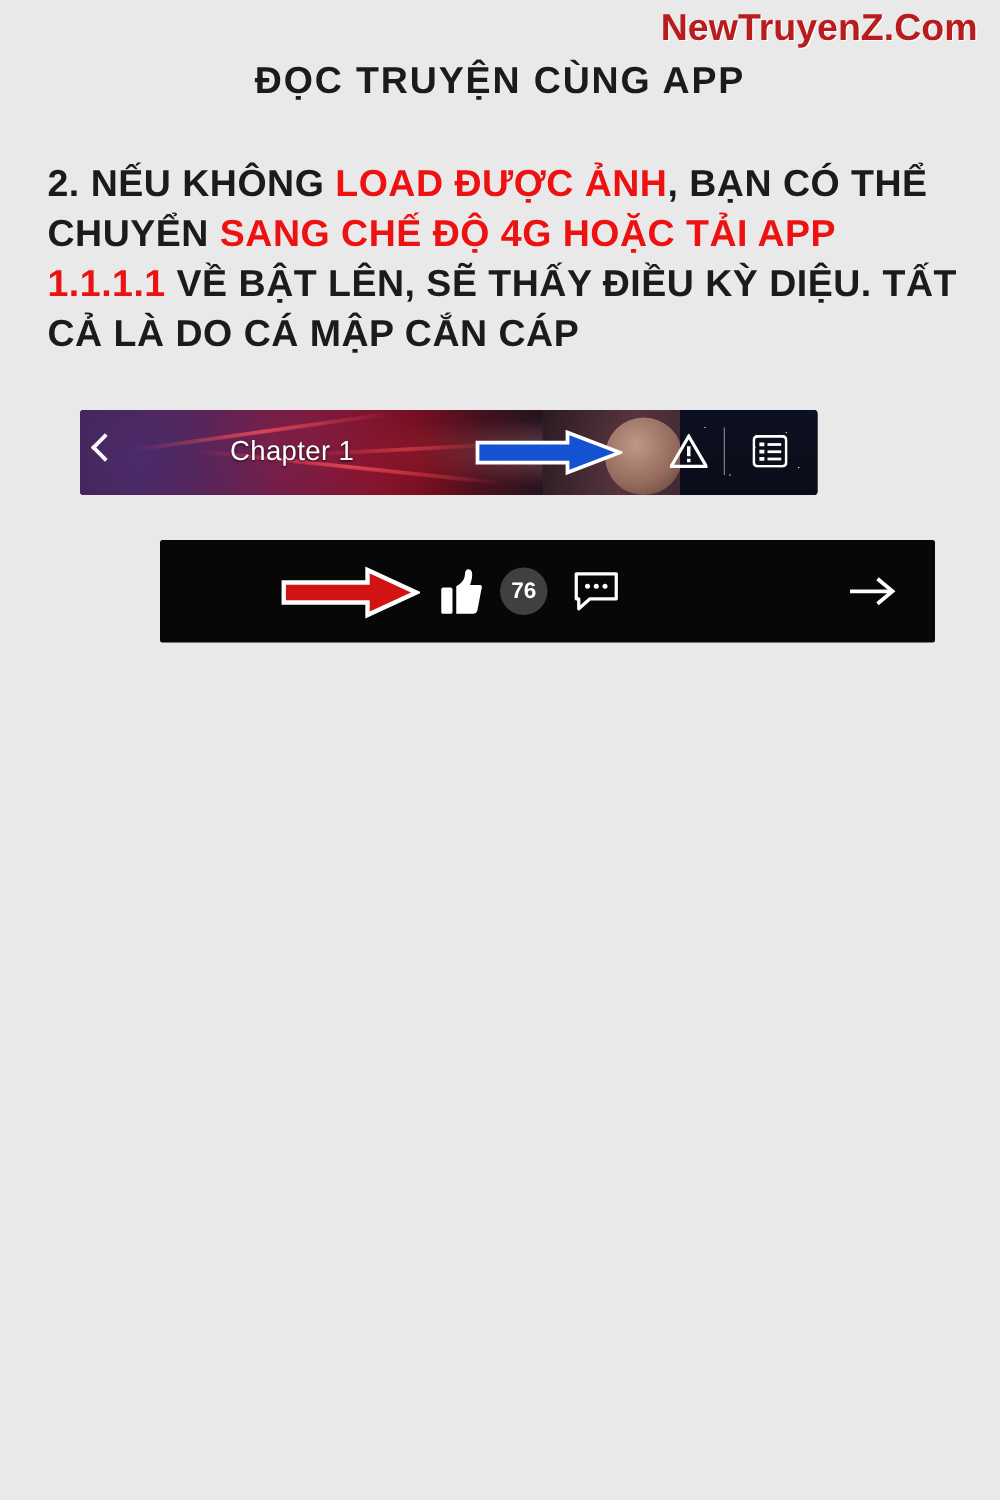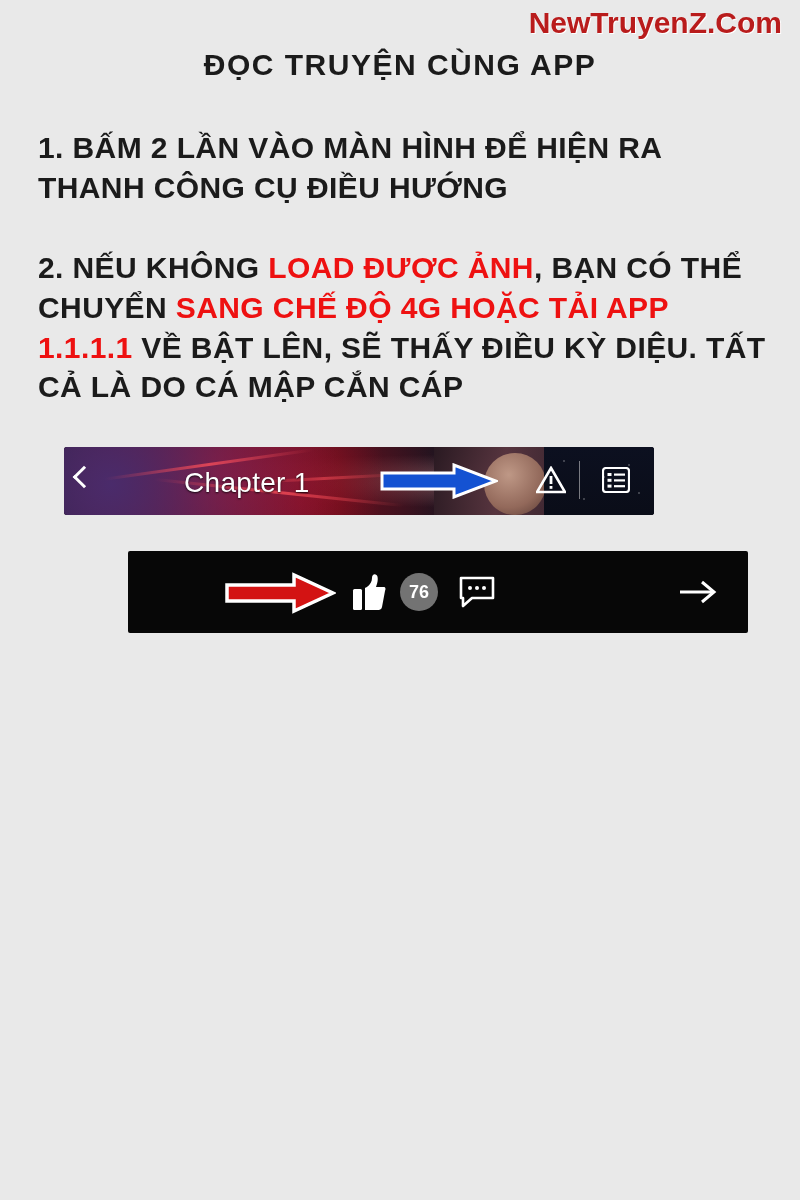--- a/index.html
+++ b/index.html
@@ -137,21 +137,21 @@
     position: absolute;
     left: 12px; top: 22px;
     width: 13px; height: 13px;
     border-left: 3px solid #ffffff;
     border-bottom: 3px solid #ffffff;
     transform: rotate(45deg);
   }
   .strip1 .chapter-label {
     position: absolute;
     left: 120px; top: 20px;
-    font-size: 28px;
+    font-size: 22px;
     font-weight: normal;
     color: #ffffff;
     letter-spacing: .3px;
     text-shadow: 0 1px 2px rgba(0,0,0,.8);
   }
   .strip1 .arrow-pointer {
     position: absolute;
     left: 316px; top: 16px;
     width: 118px; height: 36px;
   }
@@ -190,21 +190,21 @@
   .strip2 .thumb {
     position: absolute;
     left: 224px; top: 22px;
     width: 34px; height: 38px;
   }
   .strip2 .like-count {
     position: absolute;
     left: 272px; top: 22px;
     width: 38px; height: 38px;
     border-radius: 50%;
-    background: #737373;
+    background: #404040;
     color: #ffffff;
     font-size: 18px;
     font-weight: bold;
     display: flex;
     align-items: center;
     justify-content: center;
   }
   .strip2 .comment {
     position: absolute;
     left: 330px; top: 24px;
@@ -222,23 +222,20 @@
 <div class="page">
 
   <div class="watermark">
     <div class="wm-main">NewTruyenZ.Com</div>
   </div>
 
   <div class="heading">ĐỌC TRUYỆN CÙNG APP</div>
 
   <div class="content">
 
-    <div class="block">
-      <span>1. BẤM 2 LẦN VÀO MÀN HÌNH ĐỂ HIỆN RA THANH CÔNG CỤ ĐIỀU HƯỚNG</span>
-    </div>
 
     <div class="block">
       <span>2. NẾU KHÔNG </span><span class="red">LOAD ĐƯỢC ẢNH</span><span>, BẠN CÓ THỂ CHUYỂN </span><span class="red">SANG CHẾ ĐỘ 4G HOẶC TẢI APP 1.1.1.1</span><span> VỀ BẬT LÊN, SẼ THẤY ĐIỀU KỲ DIỆU. TẤT CẢ LÀ DO CÁ MẬP CẮN CÁP</span>
     </div>
 
 
     <div class="strip1">
       <div class="bg"></div>
       <div class="streak s1"></div>
       <div class="streak s2"></div>

